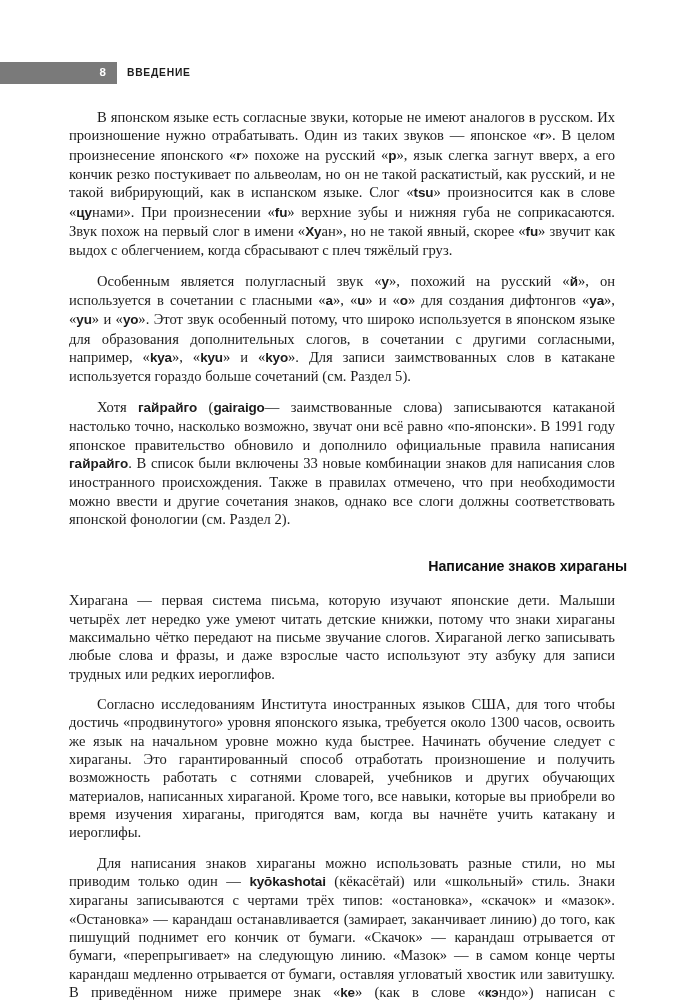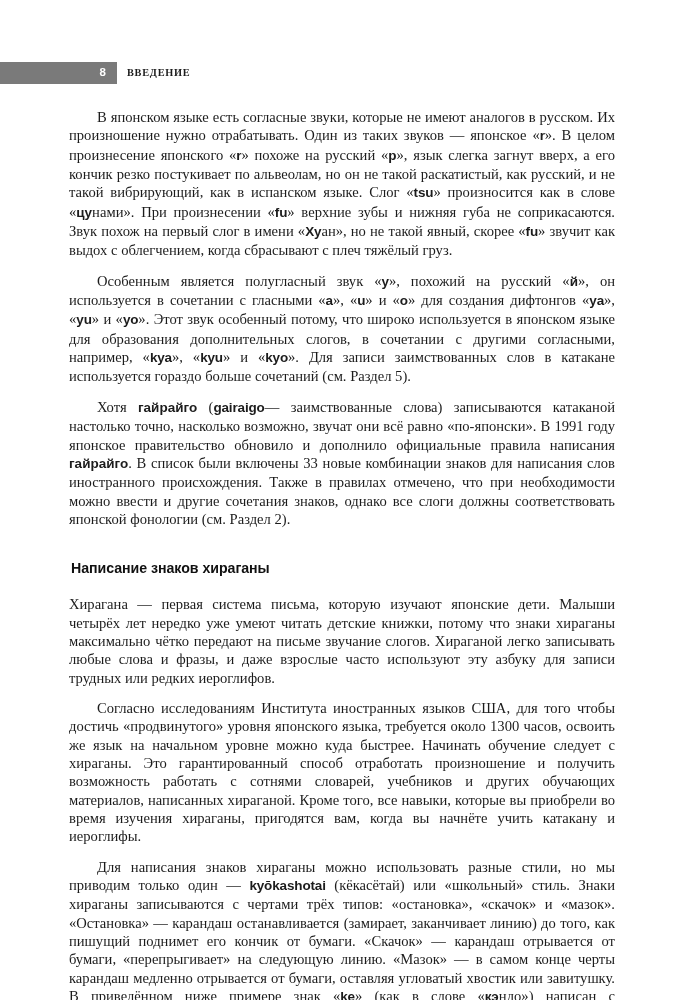--- a/index.html
+++ b/index.html
@@ -47,21 +47,21 @@
     font-weight: bold;
     font-size: 11.5px;
     letter-spacing: 0.2px;
     line-height: 1;
   }
   .runhead-title {
     position: absolute;
     left: 127px;
     top: 50%;
     transform: translateY(-50%);
-    font-family: Liberation Serif, serif;
+    font-family: Liberation Sans, sans-serif;
     font-weight: bold;
     font-size: 10.3px;
     letter-spacing: 0.75px;
     color: #1c1c1c;
     line-height: 1;
     white-space: nowrap;
   }
 
   
   .column {
@@ -78,30 +78,30 @@
     text-align: justify;
     text-justify: inter-word;
     text-indent: 28px;
     hyphens: none;
   }
   p.body.noindent {
     text-indent: 0;
   }
 
   h2.section {
-    margin: 14px;
+    margin: 0;
     padding-top: 17px;
     padding-bottom: 3px;
     font-family: "Liberation Sans", "DejaVu Sans", sans-serif;
     font-weight: bold;
     font-size: 14.2px;
     line-height: 19px;
     letter-spacing: -0.05px;
     color: #111111;
-    text-align: left;
+    text-align: right;
   }
 
   
   b, strong, .rom {
     font-family: "Liberation Sans", "DejaVu Sans", sans-serif;
     font-weight: bold;
     font-size: 0.925em;
     letter-spacing: -0.15px;
   }
   .cyr-b {

